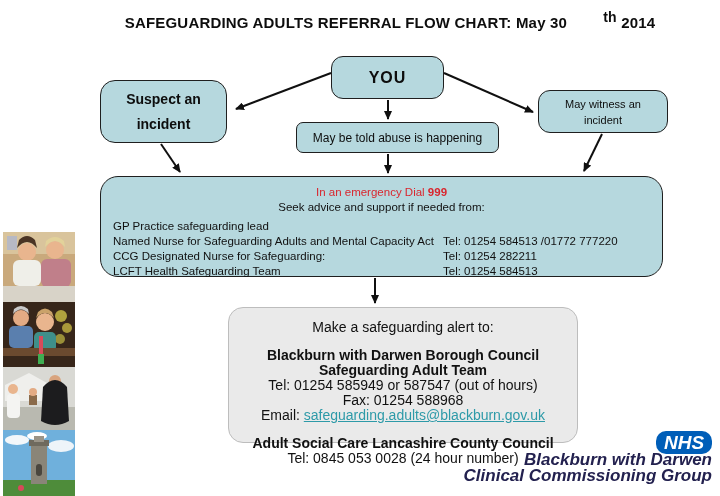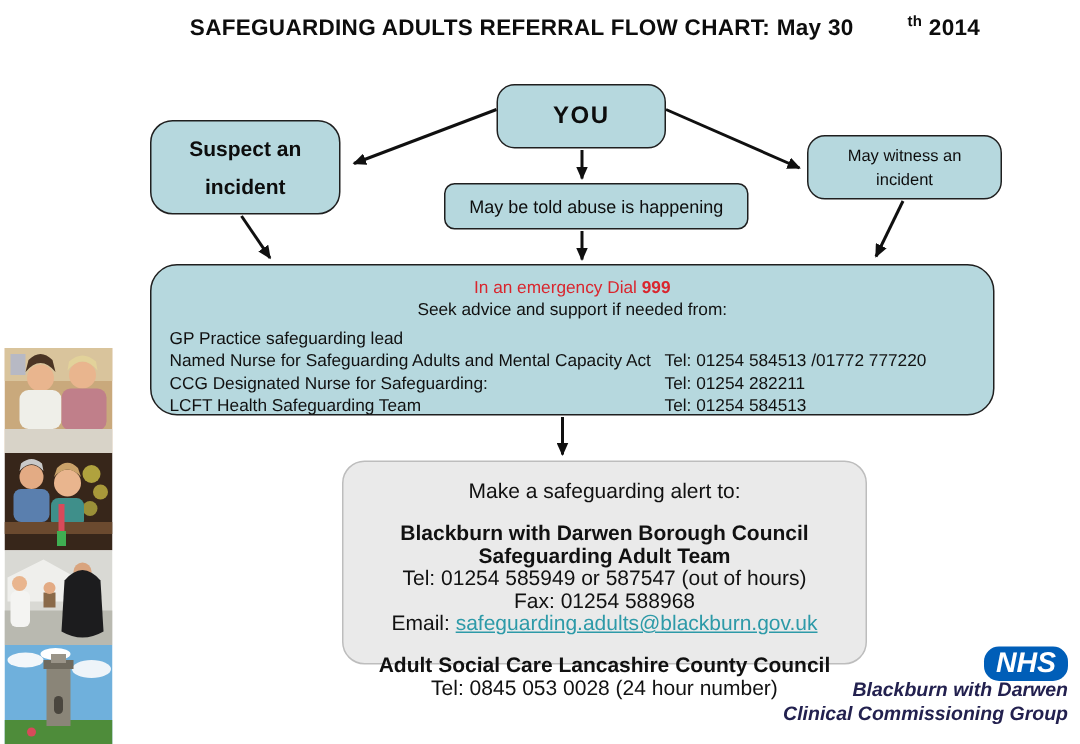--- a/index.html
+++ b/index.html
@@ -1,21 +1,21 @@
 <!DOCTYPE html>
 <html><head>
 <meta charset="utf-8">
 <style>
   html,body{margin:0;padding:0;background:#fff;}
   .stage{position:relative;width:720px;height:496px;background:#ffffff;
          font-family:"Liberation Sans",sans-serif;overflow:hidden;color:#111;}
   
   .title{position:absolute;left:60px;top:9px;width:660px;text-align:center;
          font-size:15px;font-weight:bold;color:#0d0d0d;letter-spacing:.2px;}
-  .title sup{font-size:10px;padding-left:36px;}
+  .title sup{font-size:14px;padding-left:36px;}
   
   .node{position:absolute;background:#b6d8de;border:1.3px solid #1f1f1f;
         display:flex;align-items:center;justify-content:center;text-align:center;
         box-sizing:border-box;color:#0d0d0d;}
   .node-you{left:331px;top:56px;width:113px;height:43px;border-radius:12px;
         font-size:16px;font-weight:bold;letter-spacing:1px;}
   .node-suspect{left:100px;top:80px;width:127px;height:63px;border-radius:15px;
         font-size:14px;font-weight:bold;line-height:25px;padding:0 10px;}
   .node-witness{left:538px;top:90px;width:130px;height:43px;border-radius:12px;
         font-size:11px;line-height:16px;padding:4px 12px;}
@@ -38,21 +38,21 @@
         box-sizing:border-box;text-align:center;font-size:14px;line-height:15px;
         padding-top:12px;}
   .gap{height:13px;}
   .b{font-weight:bold;}
   a.email{color:#2d9aa8;text-decoration:underline;cursor:pointer;}
   
   .nhs-box{position:absolute;left:656px;top:431px;width:56px;height:23px;
         background:#005eb8;color:#fff;display:flex;align-items:center;
         justify-content:center;font-weight:bold;font-style:italic;font-size:19px;border-radius:10px;}
   .nhs-caption{position:absolute;right:8px;top:452px;text-align:right;
-        font-weight:bold;font-style:italic;font-size:13px;line-height:16px;
+        font-weight:bold;font-style:italic;font-size:17px;line-height:16px;
         color:#23214f;}
   
   .photos{position:absolute;left:3px;top:232px;width:72px;}
   .photo{width:72px;display:block;}
   svg{display:block;}
   .arrows{position:absolute;left:0;top:0;pointer-events:none;}
 </style>
 </head>
 <body>
 

